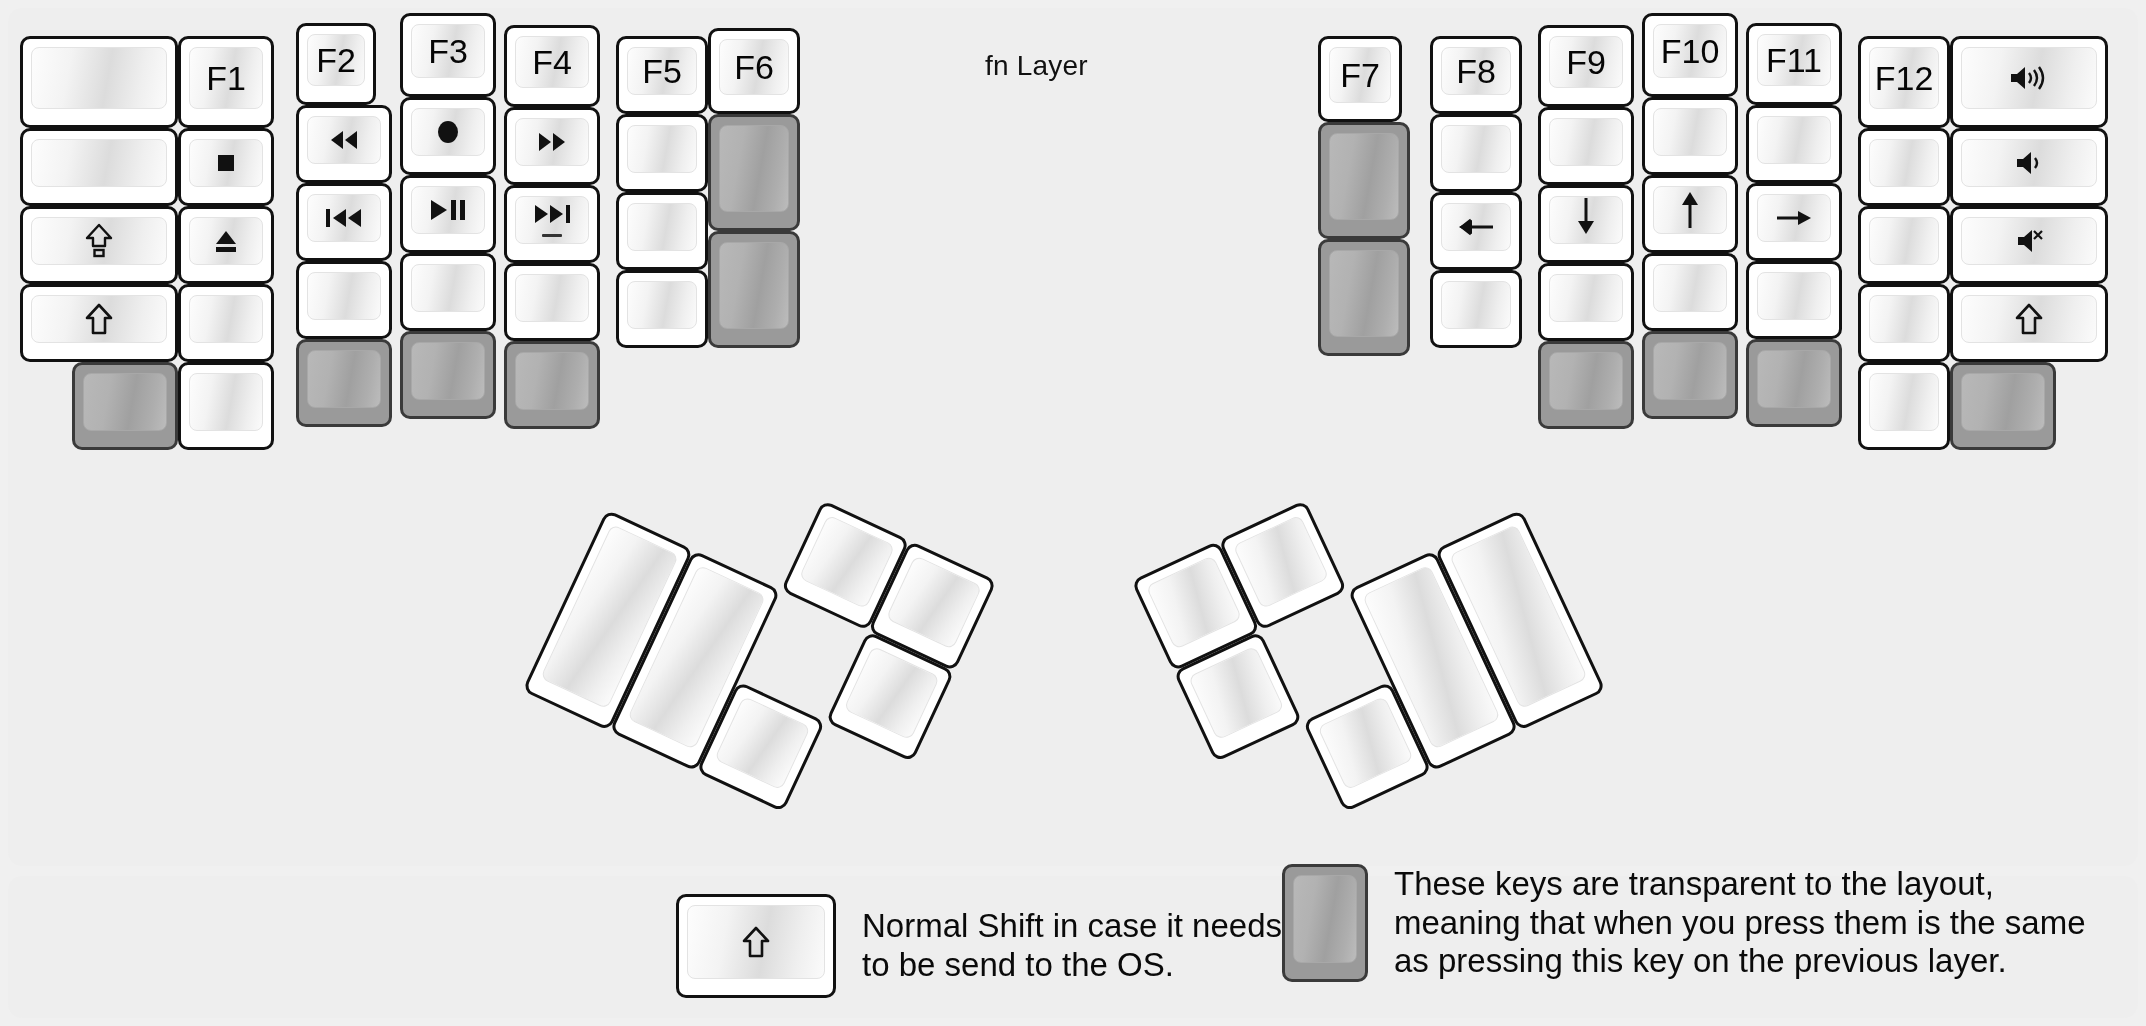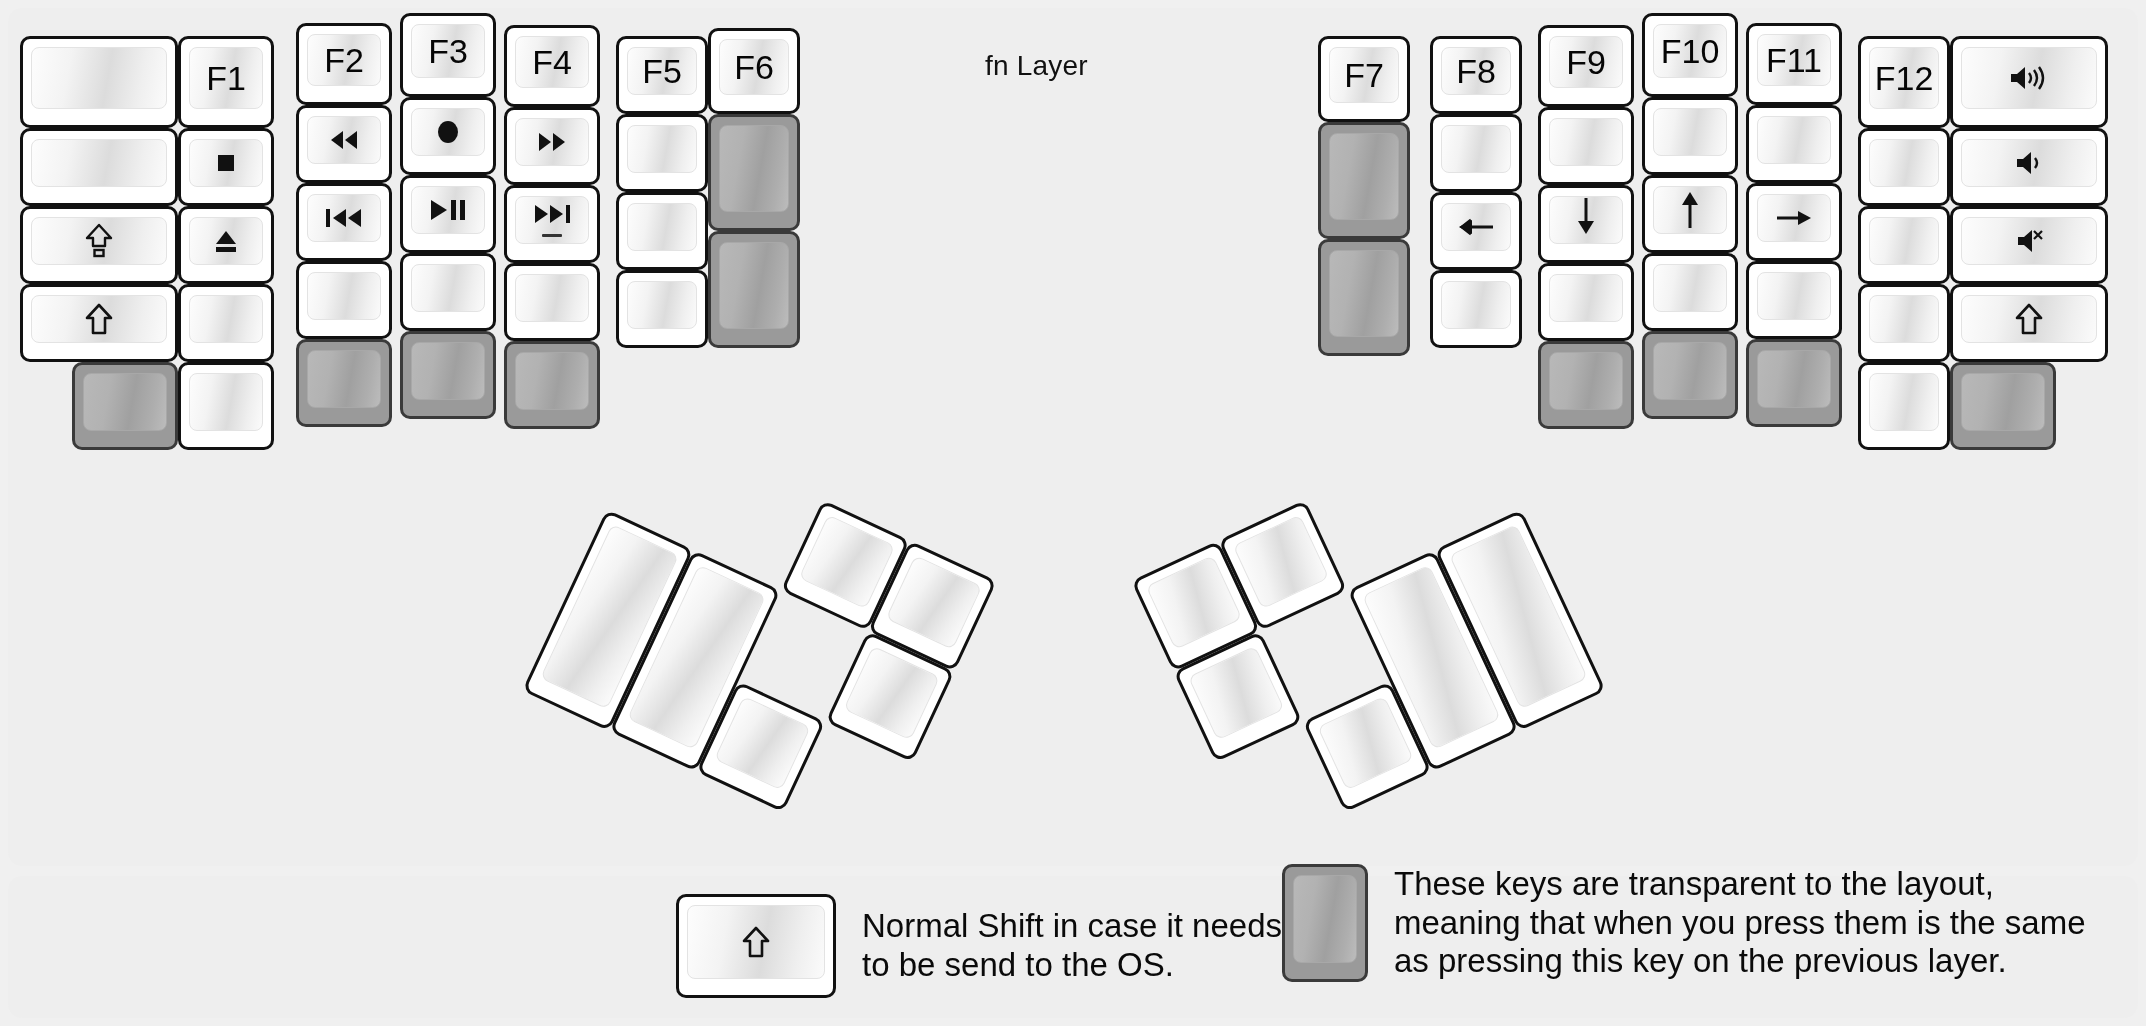--- a/index.html
+++ b/index.html
@@ -136,21 +136,21 @@
         </span>
     </div>
   </div>
   <div class="key" style="left:178px;top:284px;width:96px;height:78px;">
     <div class="cap"></div>
   </div>
   <div class="key" style="left:178px;top:362px;width:96px;height:88px;">
     <div class="cap"></div>
   </div>
 
-  <div class="key" style="left:296px;top:23px;width:96px;height:82px;">
+  <div class="key" style="left:296px;top:23px;width:80px;height:82px;">
     <div class="cap">
         <span class="legend">F2</span>
       </div>
   </div>
   <div class="key" style="left:296px;top:105px;width:96px;height:78px;">
     <div class="cap">
       <span class="glyph">
           <svg width="36" height="22" viewBox="0 0 36 22">
             <path d="M17 2 L17 20 L5 11 Z" fill="#111"></path>
             <path d="M31 2 L31 20 L19 11 Z" fill="#111"></path>
@@ -283,21 +283,21 @@
       <div class="cap"></div>
     </div>
     <div class="key" style="left:288px;top:60px;width:96px;height:100px;">
       <div class="cap"></div>
     </div>
     <div class="key" style="left:192px;top:160px;width:96px;height:100px;">
       <div class="cap"></div>
     </div>
   </div>
 
-  <div class="key" style="left:1318px;top:36px;width:92px;height:86px;">
+  <div class="key" style="left:1318px;top:36px;width:84px;height:86px;">
     <div class="cap">
         <span class="legend">F7</span>
       </div>
   </div>
   <div class="key gray" style="left:1318px;top:122px;width:92px;height:117px;">
     <div class="cap"></div>
   </div>
   <div class="key gray" style="left:1318px;top:239px;width:92px;height:117px;">
     <div class="cap"></div>
   </div>

